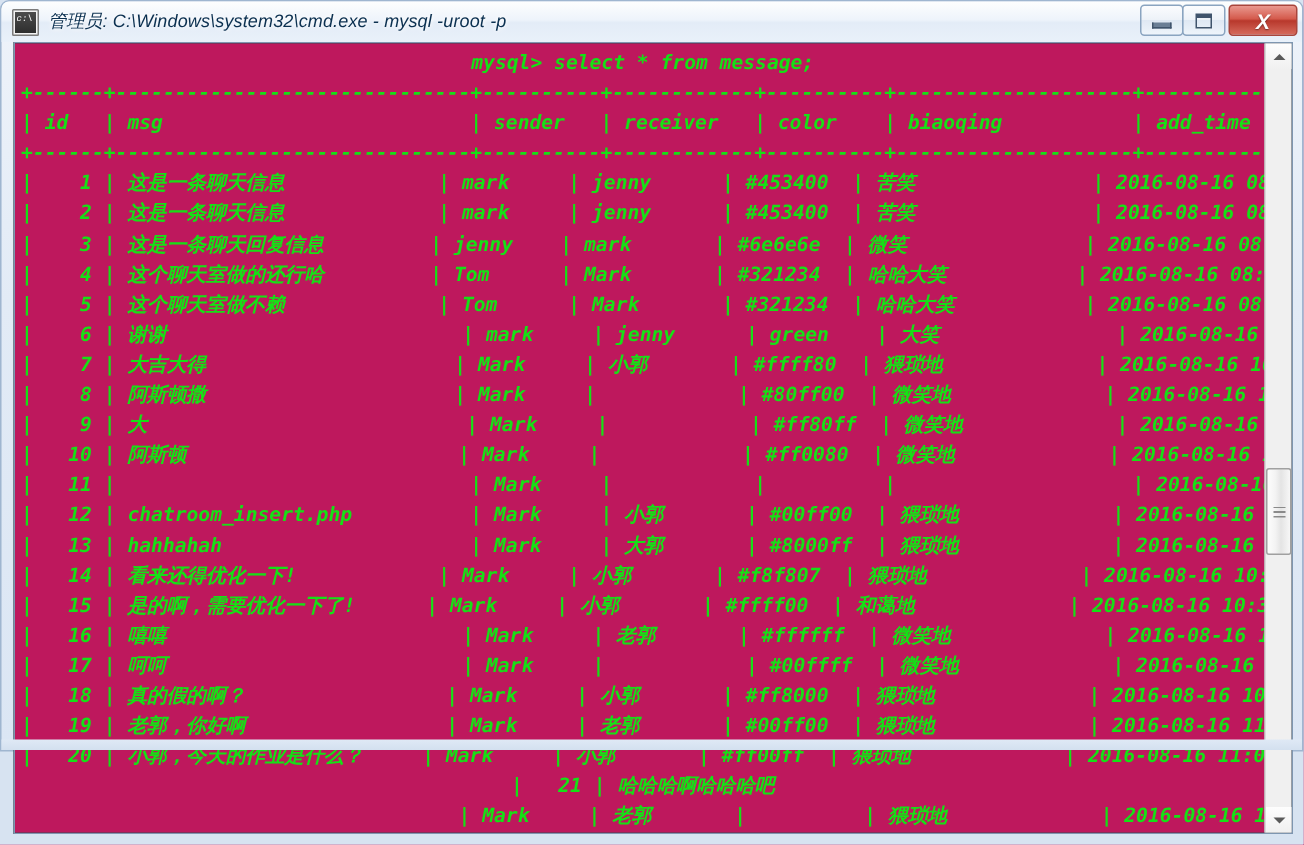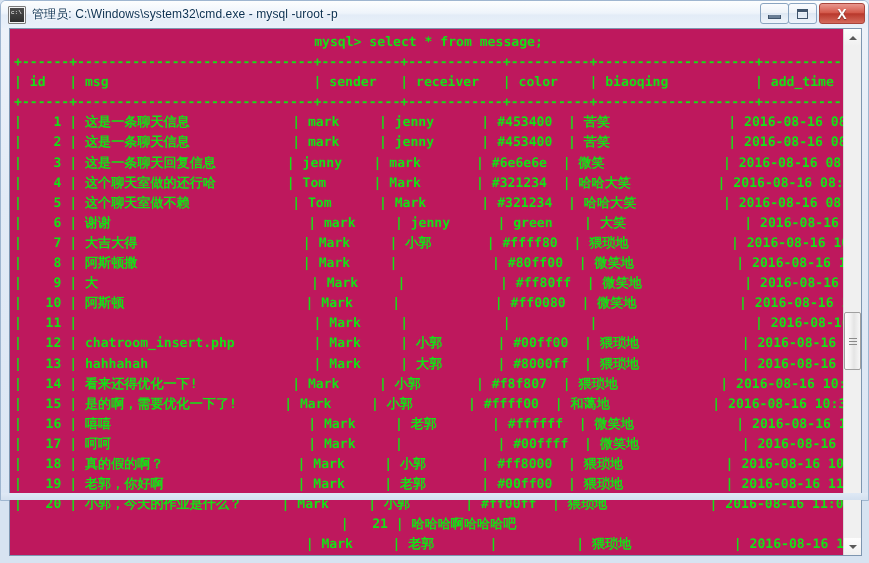--- a/index.html
+++ b/index.html
@@ -16,20 +16,21 @@
   
   #window {
     position: absolute;
     left: 0; top: 0;
     width: 869px;
     height: 501px;
     box-sizing: border-box;
     background: linear-gradient(180deg,#eef3fa 0%, #e2ebf6 40%, #dbe6f4 100%);
     border: 1px solid #9fb6d0;
     border-radius: 6px 6px 0 0;
+    font-style: italic;
   }
 
   #titlebar {
     position: absolute;
     left: 0; top: 0;
     width: 100%;
     height: 27px;
     box-sizing: border-box;
     display: flex;
     align-items: center;

